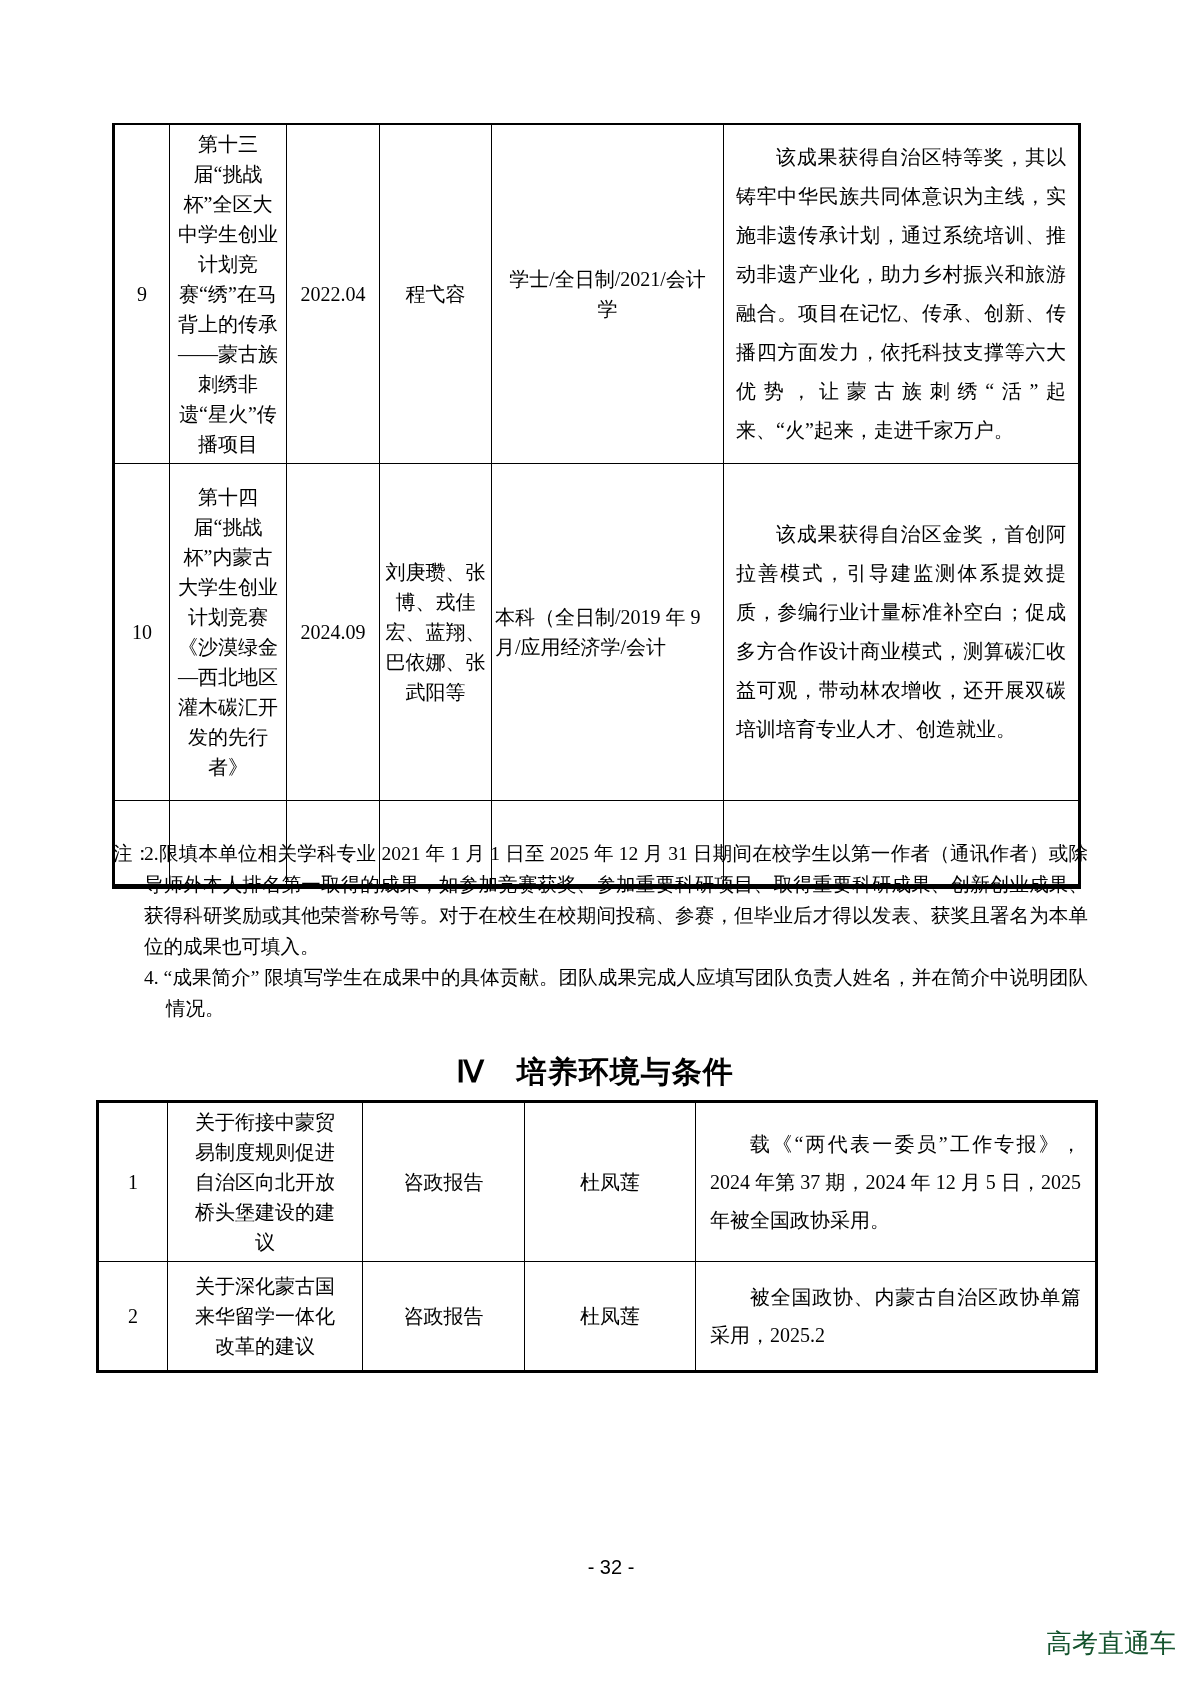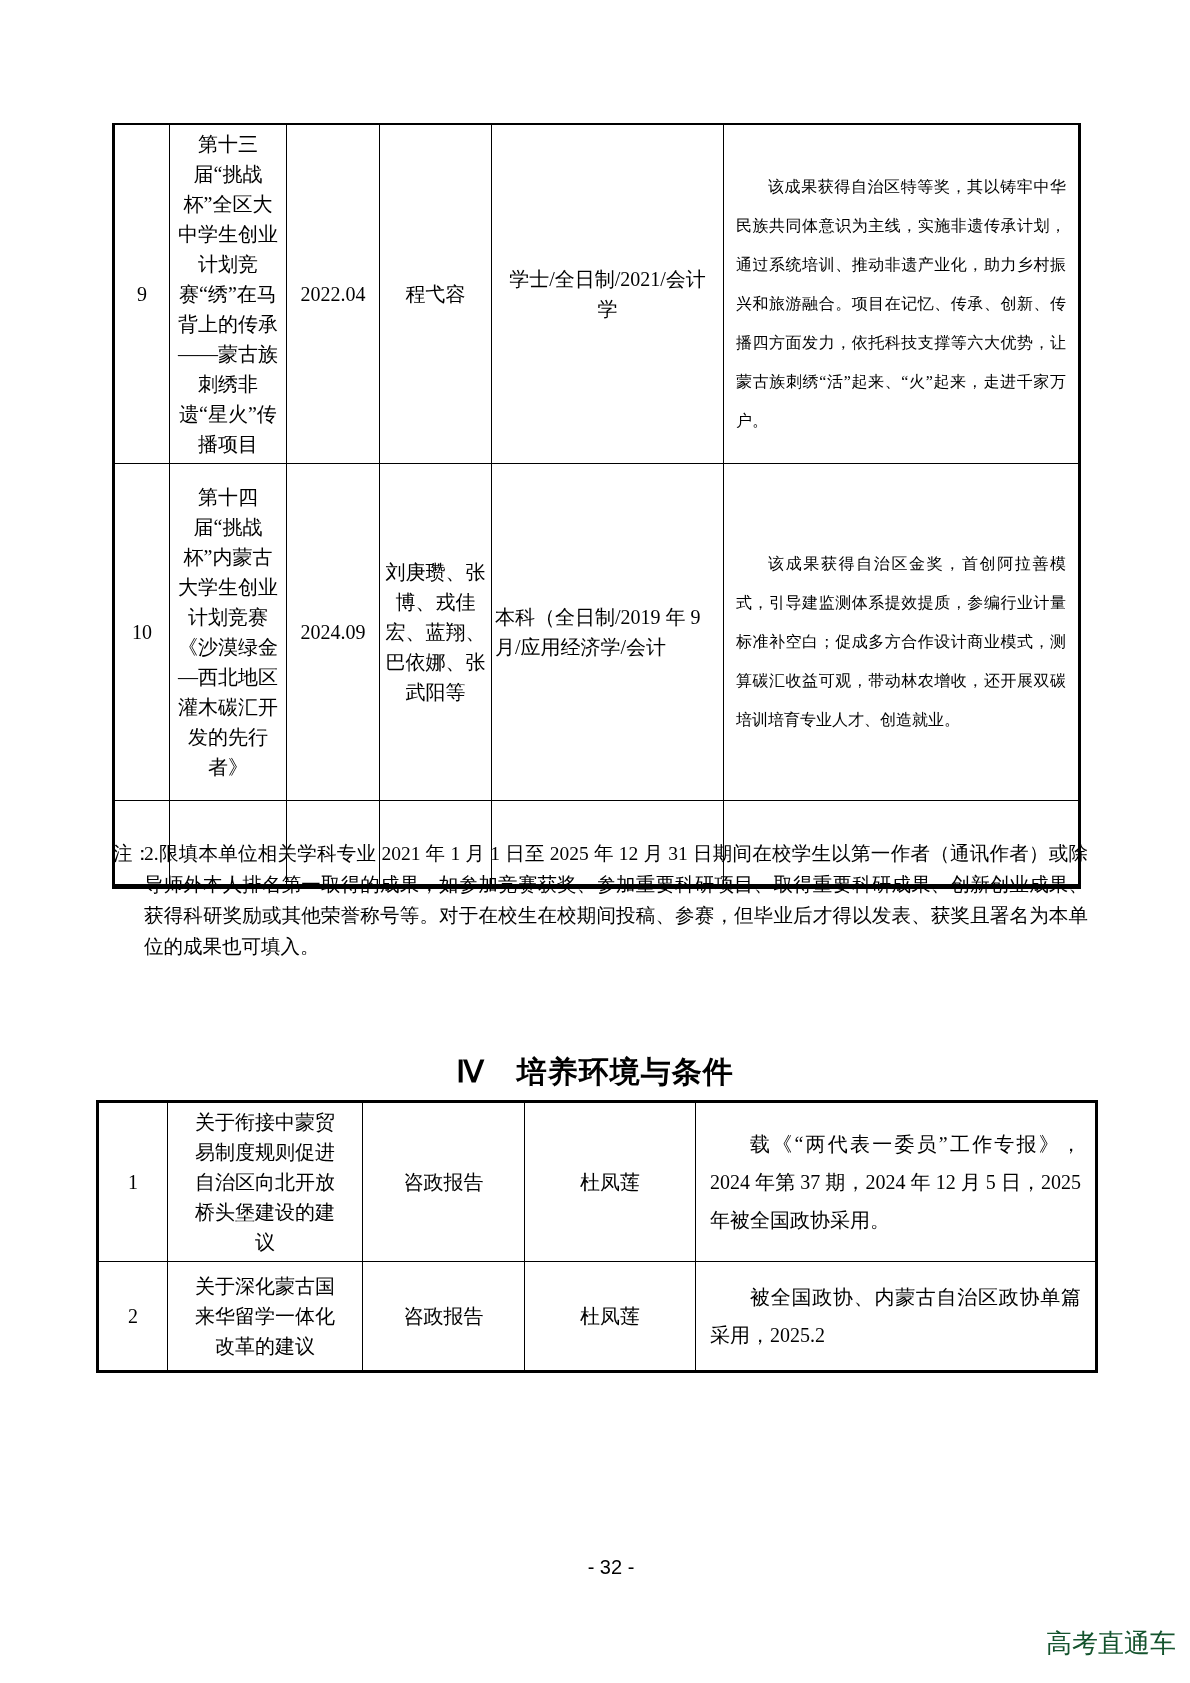--- a/index.html
+++ b/index.html
@@ -25,21 +25,21 @@
   .t1 .c-name { width:117px; }
   .t1 .c-date { width:93px; }
   .t1 .c-per  { width:112px; }
   .t1 .c-deg  { width:232px; }
   .t1 .c-sum  { width:356px; }
   .t1 tr.r9  { height:277px; }
   .t1 tr.r10 { height:337px; }
   .t1 tr.rEmpty { height:86px; }
   .t1 td.person { padding:4px 5px; }
   .t1 td.summary { text-align:left; padding:8px 12px; }
-  .t1 td.summary .para { text-indent:2em; text-align:justify; line-height:39px; font-size:16px;margin-top:19px; }
+  .t1 td.summary .para { text-indent:2em; text-align:justify; line-height:39px; font-size:20px; }
   .t1 td.degree-left { text-align:left; padding:4px 3px; }
 
   
   .notes { position:absolute; left:113px; top:838px; width:975px; font-size:19.5px; line-height:31px; }
   .notes-label { position:absolute; left:0; top:0; }
   .notes-body { margin-left:31px; }
   .note { text-align:justify; }
   .note-hang { padding-left:22px; text-indent:-22px; }
 
   
@@ -133,20 +133,21 @@
         <td></td>
         <td></td>
       </tr>
     </tbody>
   </table>
 
   <div class="notes">
     <span class="notes-label">注：</span>
     <div class="notes-body">
       <div class="note">2.限填本单位相关学科专业 2021 年 1 月 1 日至 2025 年 12 月 31 日期间在校学生以第一作者（通讯作者）或除导师外本人排名第一取得的成果，如参加竞赛获奖、参加重要科研项目、取得重要科研成果、创新创业成果、获得科研奖励或其他荣誉称号等。对于在校生在校期间投稿、参赛，但毕业后才得以发表、获奖且署名为本单位的成果也可填入。</div>
+      <div class="note note-hang">4. “成果简介” 限填写学生在成果中的具体贡献。团队成果完成人应填写团队负责人姓名，并在简介中说明团队情况。</div>
     </div>
   </div>
 
   <div class="sec">
     <span>Ⅳ</span><span class="sec-title">培养环境与条件</span>
   </div>
 
   <table class="t2">
     <colgroup>
       <col class="c-no2">

